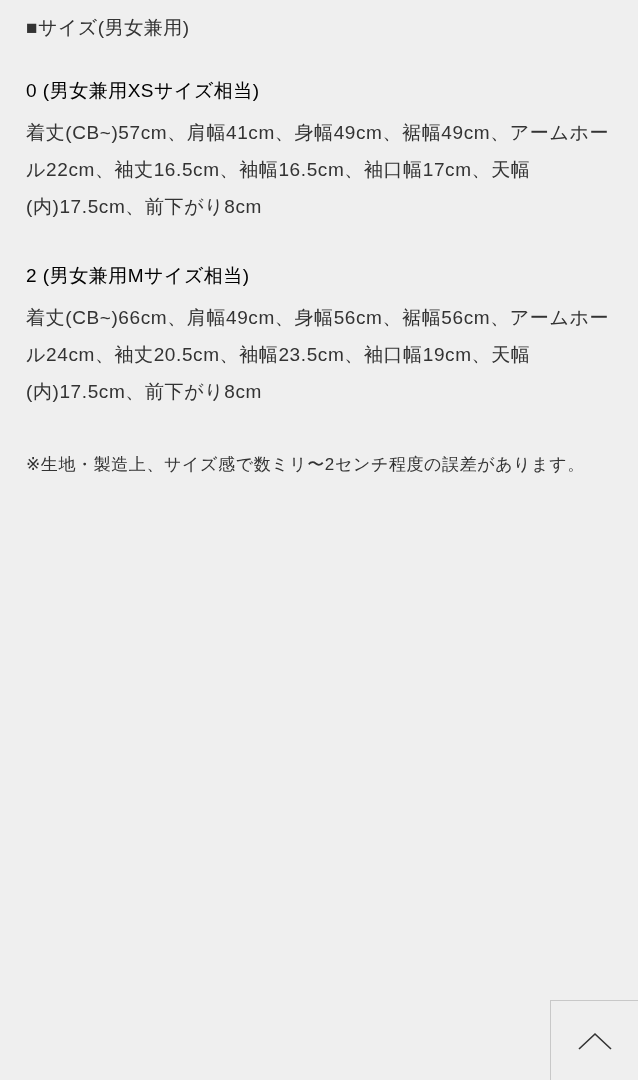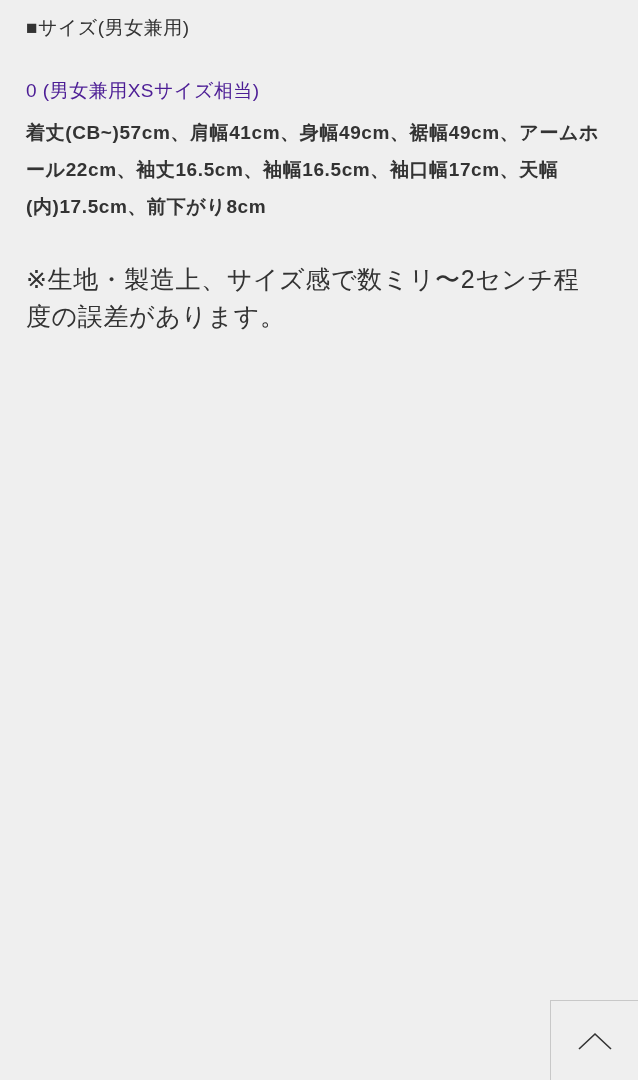--- a/index.html
+++ b/index.html
@@ -31,33 +31,33 @@
     font-weight: 400;
   }
   .size-block {
     margin: 0 0 36px 0;
   }
   .size-title {
     font-size: 19px;
     line-height: 30px;
     letter-spacing: 0.5px;
     margin: 0 0 8px 0;
-    color: #4c1d95;
+    color: #000000;
     font-weight: 400;
   }
   .size-detail {
     font-size: 19px;
     line-height: 37px;
     letter-spacing: 0.6px;
     margin: 0;
     color: #333333;
-    font-weight: 700;
+    font-weight: 400;
   }
   .note {
-    font-size: 25px;
+    font-size: 17px;
     line-height: 37px;
     letter-spacing: 0.6px;
     margin: 8px 8px 0 0;
     color: #333333;
     font-weight: 400;
   }
   .scroll-top {
     position: absolute;
     right: 0px;
     bottom: 0px;
@@ -84,20 +84,22 @@
 
   <p class="heading">■サイズ(男女兼用)</p>
 
   <div class="size-block">
     <p class="size-title">0 (男女兼用XSサイズ相当)</p>
     <p class="size-detail">着丈(CB~)57cm、肩幅41cm、身幅49cm、裾幅49cm、アームホール22cm、袖丈16.5cm、袖幅16.5cm、袖口幅17cm、天幅(内)17.5cm、前下がり8cm</p>
   </div>
 
 
   <div class="size-block">
+    <p class="size-title">2 (男女兼用Mサイズ相当)</p>
+    <p class="size-detail">着丈(CB~)66cm、肩幅49cm、身幅56cm、裾幅56cm、アームホール24cm、袖丈20.5cm、袖幅23.5cm、袖口幅19cm、天幅(内)17.5cm、前下がり8cm</p>
   </div>
 
 
   <p class="note">※生地・製造上、サイズ感で数ミリ〜2センチ程度の誤差があります。</p>
 
   <div class="scroll-top">
     <span>
       <svg width="36" height="22" viewBox="0 0 36 22" fill="none" xmlns="http://www.w3.org/2000/svg">
         <path d="M2 19 L18 4 L34 19" stroke="#333333" stroke-width="1.6" fill="none"></path>
       </svg>

